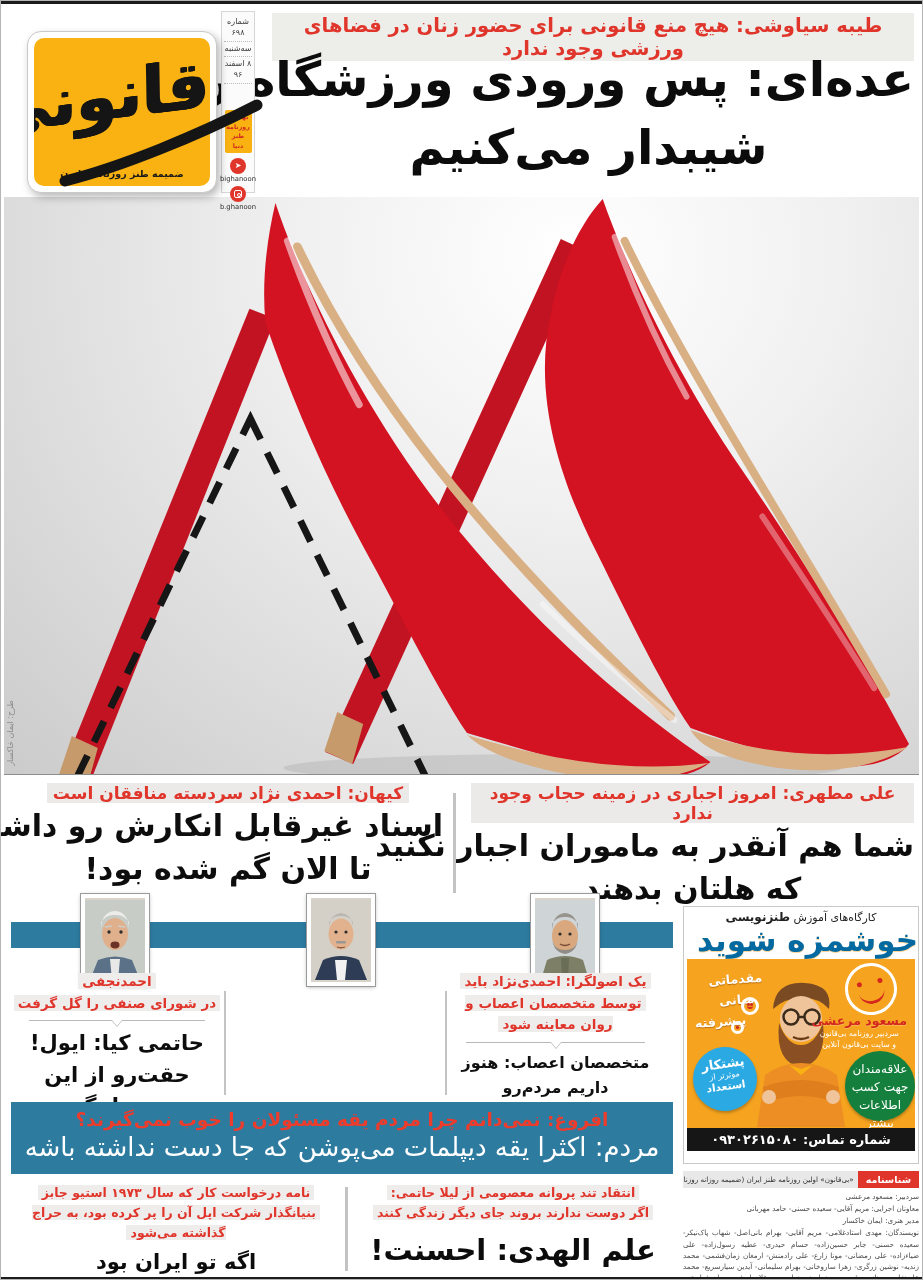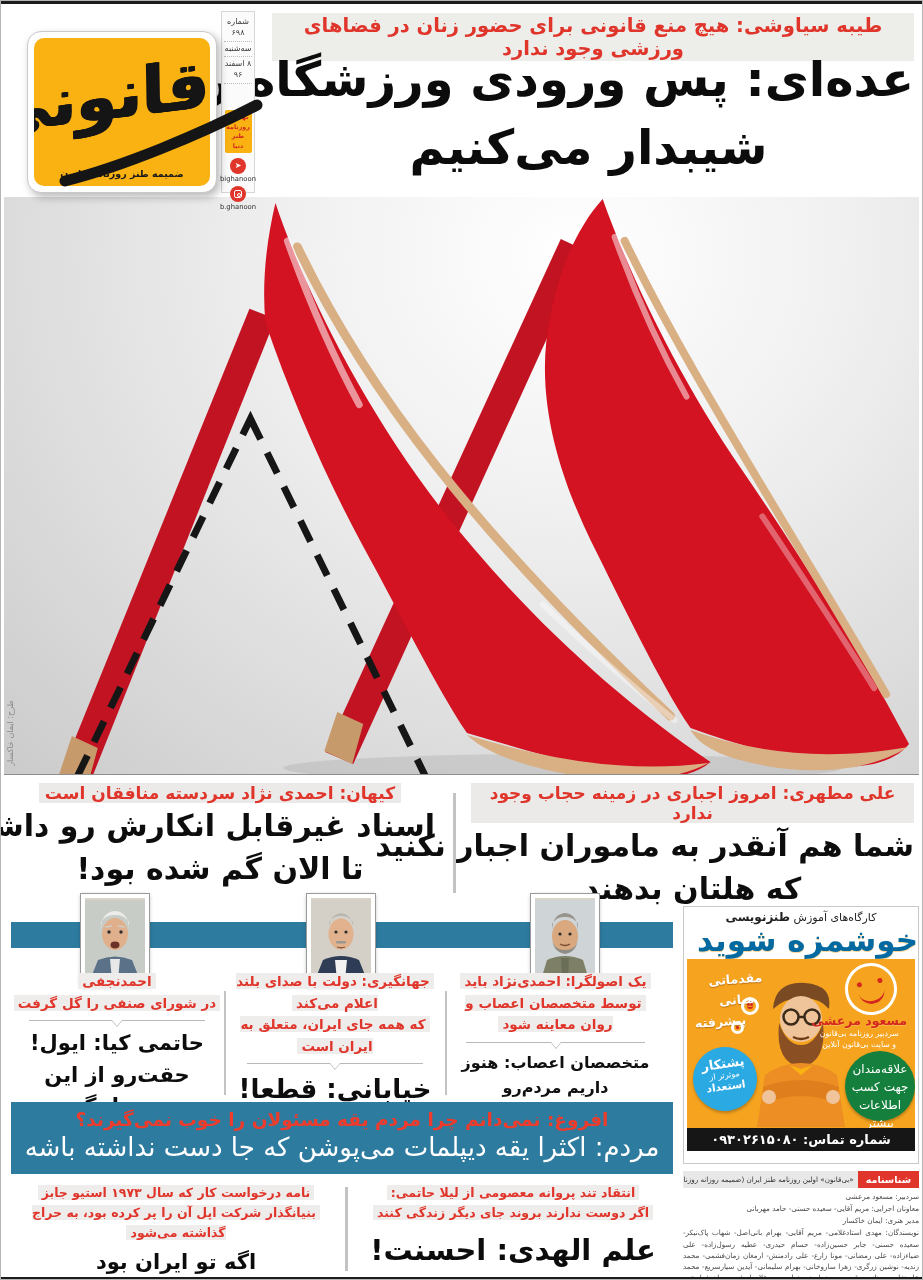--- a/index.html
+++ b/index.html
@@ -252,21 +252,21 @@
 
   <div class="story" style="right:8px; left:470px; top:782px;">
     <div class="story-kicker">
       <span>علی مطهری: امروز اجباری در زمینه حجاب وجود ندارد</span>
     </div>
     <div class="story-headline">
       <div>شما هم آنقدر به ماموران اجبار نکنید</div>
       <div>که هلتان بدهند</div>
     </div>
   </div>
-  <div class="story" style="left:4px; width:430px; top:782px;">
+  <div class="story" style="left:12px; width:430px; top:782px;">
     <div class="story-kicker">
       <span>کیهان: احمدی نژاد سردسته منافقان است</span>
     </div>
     <div class="story-headline">
       <div>اسناد غیرقابل انکارش رو داشتیما</div>
       <div>تا الان گم شده بود!</div>
     </div>
   </div>
   <div class="vdiv" style="left:452px; top:792px; height:100px;"></div>
 
@@ -315,28 +315,20 @@
   <div class="trio-col" style="left:447px; width:215px;">
     <div class="trio-kicker">
       <div><span>یک اصولگرا: احمدی‌نژاد باید</span></div>
       <div><span>توسط متخصصان اعصاب و روان معاینه شود</span></div>
     </div>
     <div class="notch"></div>
     <div class="punch-sm">
       <div>متخصصان اعصاب: هنوز داریم مردم‌رو</div>
       <div>به خاطر اون هشت سال درمان می‌کنیم!</div>
     </div>
-  </div>
-  <div class="trio-col" style="left:228px; width:212px;">
-    <div class="trio-kicker">
-      <div><span>جهانگیری: دولت با صدای بلند اعلام می‌کند</span></div>
-      <div><span>که همه جای ایران، متعلق به ایران است</span></div>
-    </div>
-    <div class="notch"></div>
-    <div class="punch-lg">خیابانی: قطعا!</div>
   </div>
   <div class="trio-col" style="left:10px; width:212px;">
     <div class="trio-kicker">
       <div><span>احمدنجفی</span></div>
       <div><span>در شورای صنفی را گل گرفت</span></div>
     </div>
     <div class="notch"></div>
     <div class="punch-md">
       <div>حاتمی کیا: ایول!</div>
       <div>حقت‌رو از این سینما بگیر</div>

